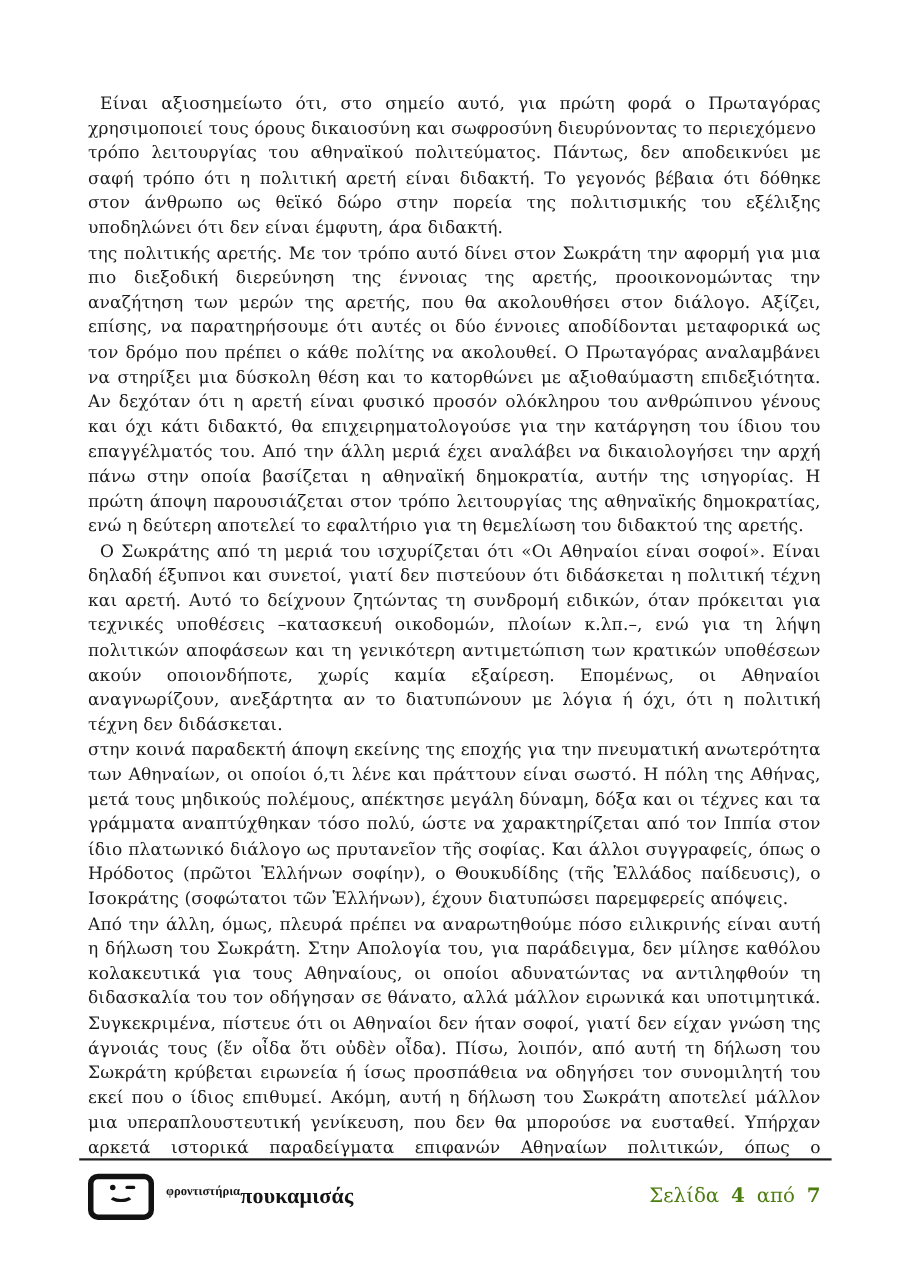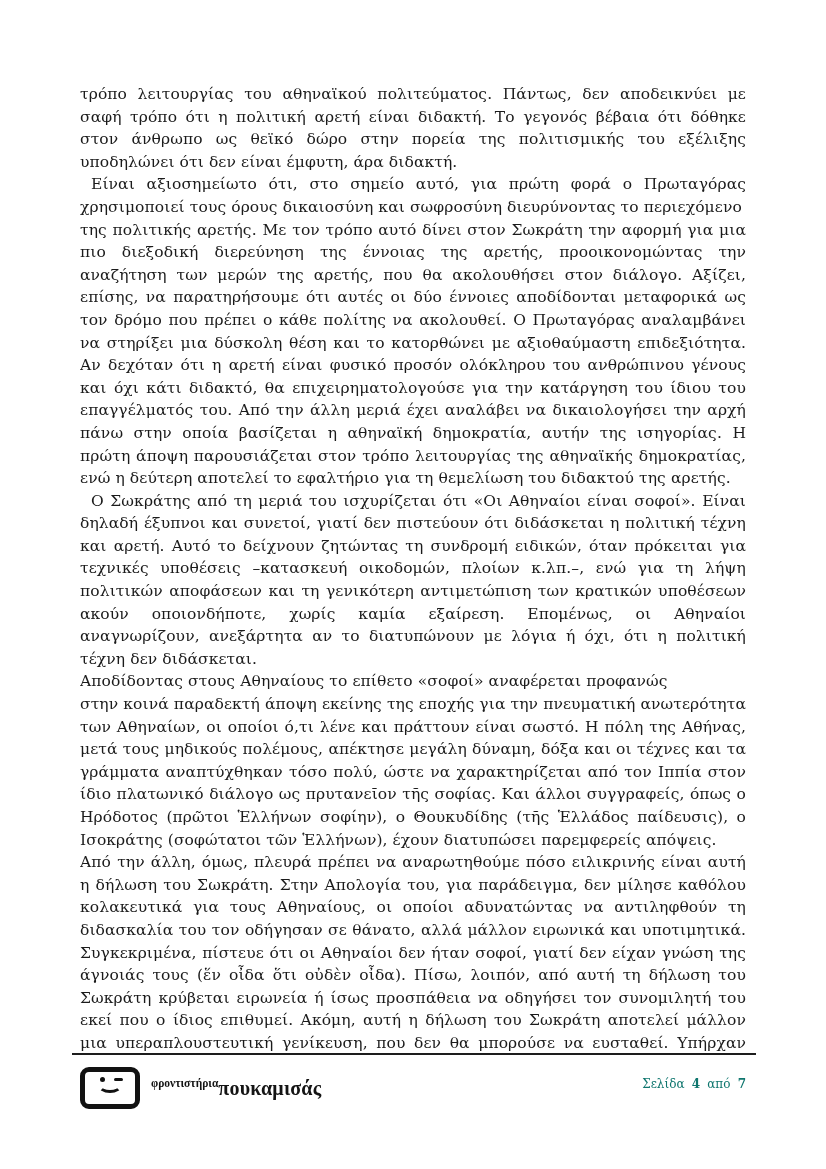--- a/index.html
+++ b/index.html
@@ -66,39 +66,38 @@
     box-sizing:border-box;
   }
   .logo-text{
     display:flex;flex-direction:row;
     font-family:Liberation Serif, serif;
     line-height:1.02;
   }
   .logo-small{font-size:11.5px;font-weight:600;color:#141414;}
   .logo-big{font-size:20px;font-weight:800;color:#141414;letter-spacing:0.2px;}
   .page-label{
-    font-size:12px;color:#0f766e;
+    font-size:18px;color:#4d7c0f;
     white-space:nowrap;
     align-self:flex-start;
     margin-top:14px;
   }
   .page-label > * + *{margin-left:0.28em;}
   .page-label b{font-weight:700;}
 </style>
 </head>
 <body>
 
 <div class="page">
 
   <main class="body-text">
+    <p class="para indent">Είναι αξιοσημείωτο ότι, στο σημείο αυτό, για πρώτη φορά ο Πρωταγόρας χρησιμοποιεί τους όρους δικαιοσύνη και σωφροσύνη διευρύνοντας το περιεχόμενο</p>
     <p class="para">τρόπο λειτουργίας του αθηναϊκού πολιτεύματος. Πάντως, δεν αποδεικνύει με σαφή τρόπο ότι η πολιτική αρετή είναι διδακτή. Το γεγονός βέβαια ότι δόθηκε στον άνθρωπο ως θεϊκό δώρο στην πορεία της πολιτισμικής του εξέλιξης υποδηλώνει ότι δεν είναι έμφυτη, άρα διδακτή.</p>
-    <p class="para indent">Είναι αξιοσημείωτο ότι, στο σημείο αυτό, για πρώτη φορά ο Πρωταγόρας χρησιμοποιεί τους όρους δικαιοσύνη και σωφροσύνη διευρύνοντας το περιεχόμενο</p>
     <p class="para">της πολιτικής αρετής. Με τον τρόπο αυτό δίνει στον Σωκράτη την αφορμή για μια πιο διεξοδική διερεύνηση της έννοιας της αρετής, προοικονομώντας την αναζήτηση των μερών της αρετής, που θα ακολουθήσει στον διάλογο. Αξίζει, επίσης, να παρατηρήσουμε ότι αυτές οι δύο έννοιες αποδίδονται μεταφορικά ως τον δρόμο που πρέπει ο κάθε πολίτης να ακολουθεί. Ο Πρωταγόρας αναλαμβάνει να στηρίξει μια δύσκολη θέση και το κατορθώνει με αξιοθαύμαστη επιδεξιότητα. Αν δεχόταν ότι η αρετή είναι φυσικό προσόν ολόκληρου του ανθρώπινου γένους και όχι κάτι διδακτό, θα επιχειρηματολογούσε για την κατάργηση του ίδιου του επαγγέλματός του. Από την άλλη μεριά έχει αναλάβει να δικαιολογήσει την αρχή πάνω στην οποία βασίζεται η αθηναϊκή δημοκρατία, αυτήν της ισηγορίας. Η πρώτη άποψη παρουσιάζεται στον τρόπο λειτουργίας της αθηναϊκής δημοκρατίας, ενώ η δεύτερη αποτελεί το εφαλτήριο για τη θεμελίωση του διδακτού της αρετής.</p>
     <p class="para indent">Ο Σωκράτης από τη μεριά του ισχυρίζεται ότι «Οι Αθηναίοι είναι σοφοί». Είναι δηλαδή έξυπνοι και συνετοί, γιατί δεν πιστεύουν ότι διδάσκεται η πολιτική τέχνη και αρετή. Αυτό το δείχνουν ζητώντας τη συνδρομή ειδικών, όταν πρόκειται για τεχνικές υποθέσεις –κατασκευή οικοδομών, πλοίων κ.λπ.–, ενώ για τη λήψη πολιτικών αποφάσεων και τη γενικότερη αντιμετώπιση των κρατικών υποθέσεων ακούν οποιονδήποτε, χωρίς καμία εξαίρεση. Επομένως, οι Αθηναίοι αναγνωρίζουν, ανεξάρτητα αν το διατυπώνουν με λόγια ή όχι, ότι η πολιτική τέχνη δεν διδάσκεται.</p>
-    <p class="para">Αποδίδοντας στους Αθηναίους το επίθετο «σοφοί» αναφέρεται προφανώς</p>
     <p class="para">στην κοινά παραδεκτή άποψη εκείνης της εποχής για την πνευματική ανωτερότητα των Αθηναίων, οι οποίοι ό,τι λένε και πράττουν είναι σωστό. Η πόλη της Αθήνας, μετά τους μηδικούς πολέμους, απέκτησε μεγάλη δύναμη, δόξα και οι τέχνες και τα γράμματα αναπτύχθηκαν τόσο πολύ, ώστε να χαρακτηρίζεται από τον Ιππία στον ίδιο πλατωνικό διάλογο ως πρυτανεῖον τῆς σοφίας. Και άλλοι συγγραφείς, όπως ο Ηρόδοτος (πρῶτοι Ἑλλήνων σοφίην), ο Θουκυδίδης (τῆς Ἑλλάδος παίδευσις), ο Ισοκράτης (σοφώτατοι τῶν Ἑλλήνων), έχουν διατυπώσει παρεμφερείς απόψεις.</p>
     <p class="para">Από την άλλη, όμως, πλευρά πρέπει να αναρωτηθούμε πόσο ειλικρινής είναι αυτή η δήλωση του Σωκράτη. Στην Απολογία του, για παράδειγμα, δεν μίλησε καθόλου κολακευτικά για τους Αθηναίους, οι οποίοι αδυνατώντας να αντιληφθούν τη διδασκαλία του τον οδήγησαν σε θάνατο, αλλά μάλλον ειρωνικά και υποτιμητικά. Συγκεκριμένα, πίστευε ότι οι Αθηναίοι δεν ήταν σοφοί, γιατί δεν είχαν γνώση της άγνοιάς τους (ἕν οἶδα ὅτι οὐδὲν οἶδα). Πίσω, λοιπόν, από αυτή τη δήλωση του Σωκράτη κρύβεται ειρωνεία ή ίσως προσπάθεια να οδηγήσει τον συνομιλητή του εκεί που ο ίδιος επιθυμεί. Ακόμη, αυτή η δήλωση του Σωκράτη αποτελεί μάλλον μια υπεραπλουστευτική γενίκευση, που δεν θα μπορούσε να ευσταθεί. Υπήρχαν αρκετά ιστορικά παραδείγματα επιφανών Αθηναίων πολιτικών, όπως ο Αλκιβιάδης και ο</p>
   </main>
 
   <div class="footer-rule"></div>
 
   <footer class="footer">
     <div class="logo">
       <div class="logo-icon">
         <span class="eye-dot"></span>

